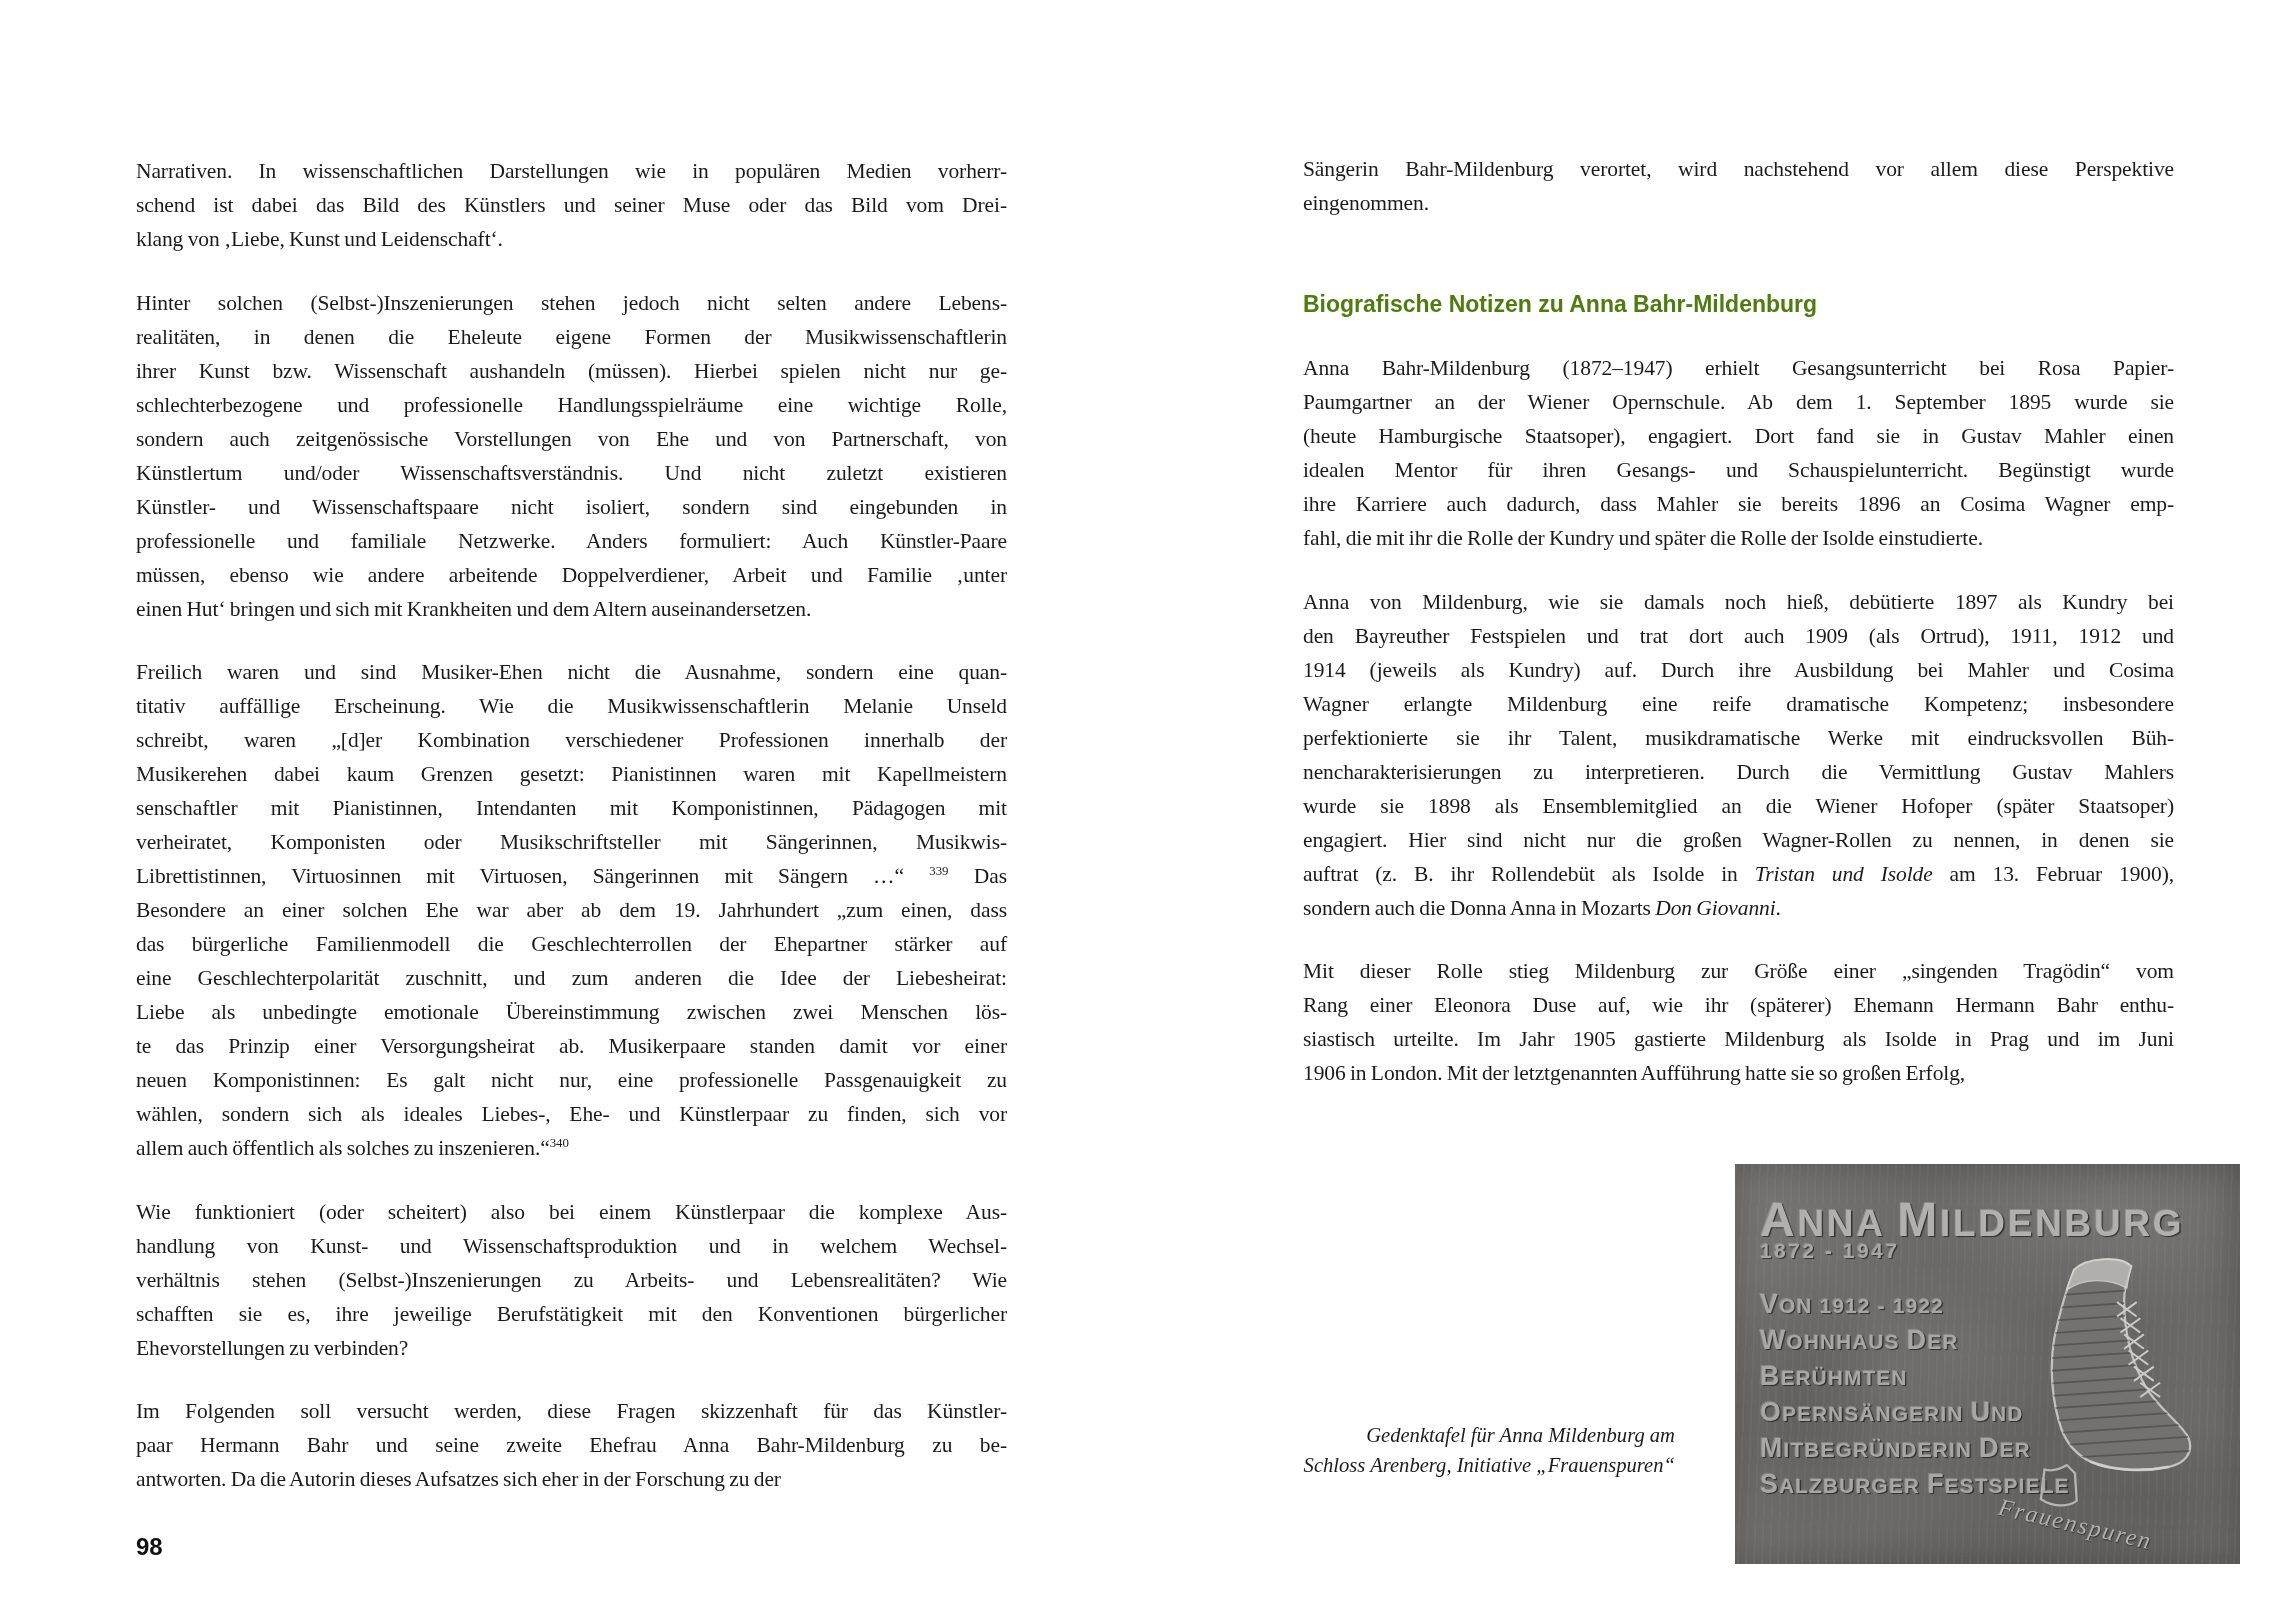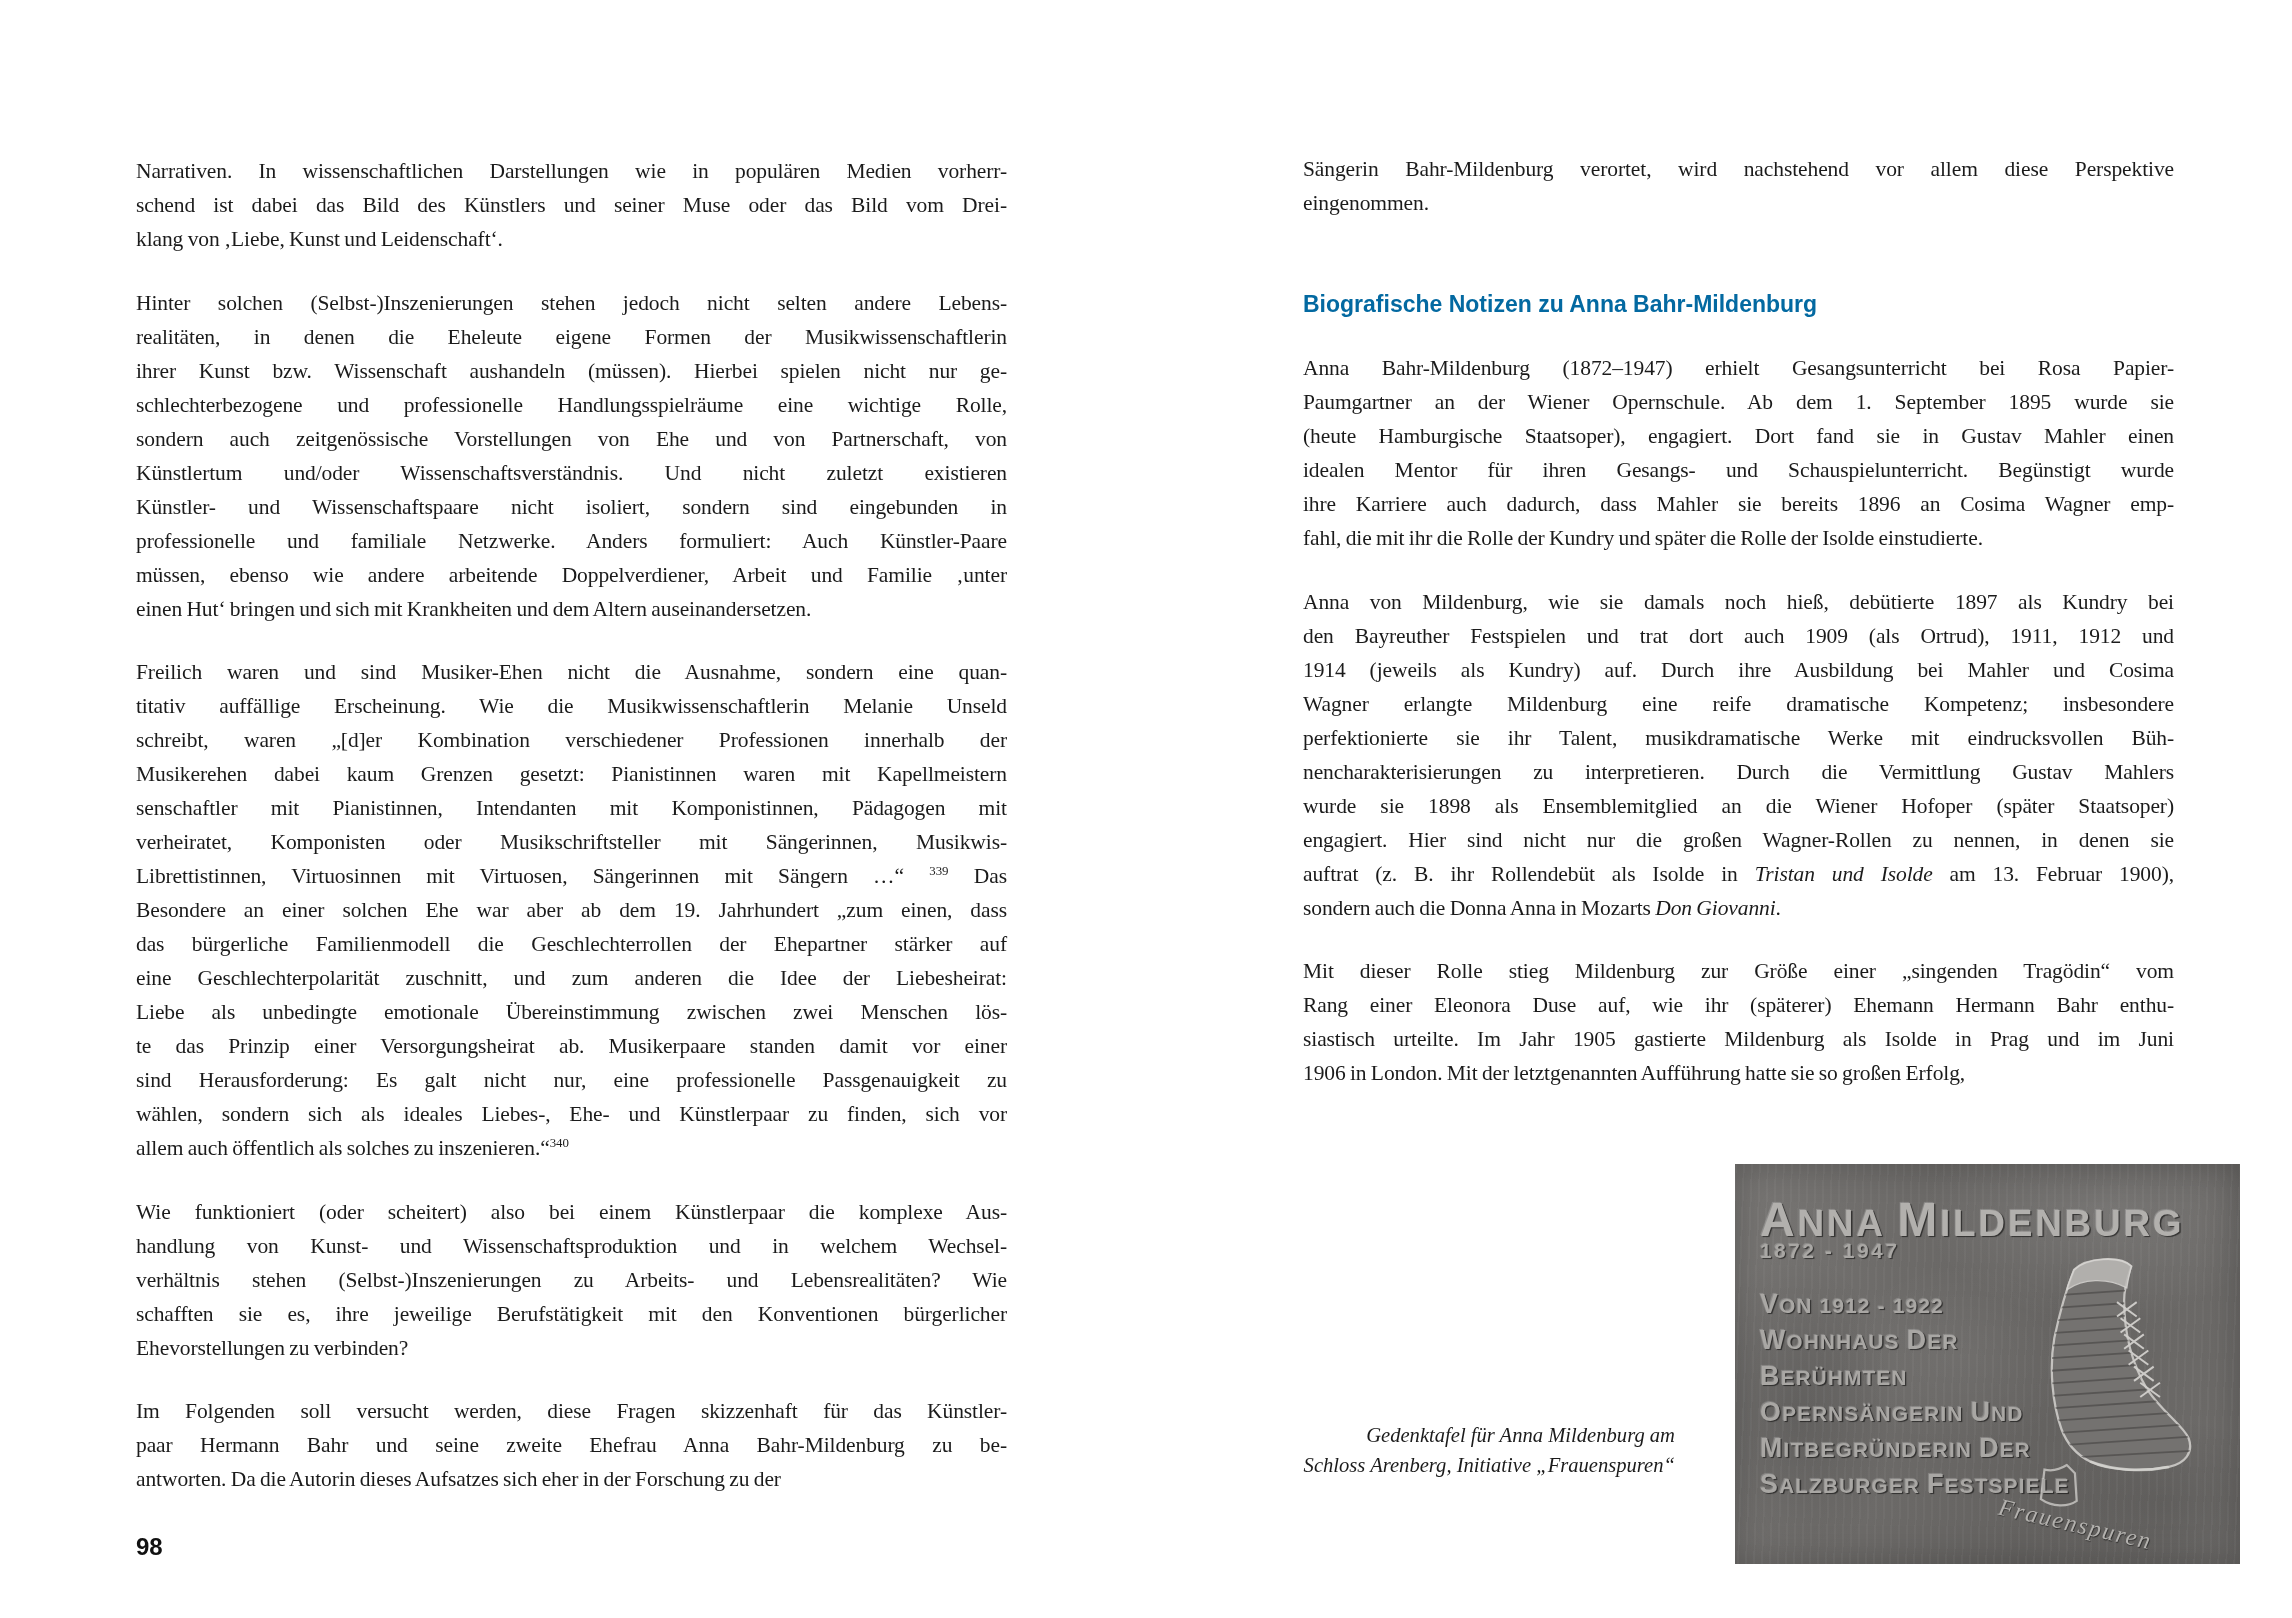--- a/index.html
+++ b/index.html
@@ -7,21 +7,21 @@
           font-family:"Liberation Serif","DejaVu Serif",serif;color:#1b1b1b;}
   .page-col{position:absolute;width:871px;}
   .page-col.left{left:136px;top:154px;}
   .page-col.right{left:1303px;top:152px;}
   .para{margin:0 0 29.6px 0;font-size:21.5px;line-height:34px;letter-spacing:-0.1px;word-spacing:-0.9px;}
   .bl{text-align:justify;text-align-last:justify;white-space:normal;}
   .bl.last{text-align-last:left;}
   .bl sup{font-size:0.6em;line-height:0;vertical-align:super;letter-spacing:0;}
   .bl i{font-style:italic;}
   .subhead{font-family:"Liberation Sans","DejaVu Sans",sans-serif;font-weight:bold;
-           font-size:23px;line-height:34px;margin:67px 0 30px 0;color:#0369a1;}
+           font-size:23px;line-height:34px;margin:67px 0 30px 0;color:#4d7c0f;}
   .pagenum{position:absolute;left:136px;top:1533px;font-family:"Liberation Sans","DejaVu Sans",sans-serif;
            font-weight:bold;font-size:24px;color:#111;}
   
   .caption{position:absolute;left:1254px;top:1420px;width:421px;text-align:right;
            font-style:italic;font-size:20.6px;line-height:30px;color:#1b1b1b;}
   .photo{position:absolute;left:1735px;top:1164px;width:505px;height:400px;overflow:hidden;
          background:
            radial-gradient(ellipse 269px 170px at 72% 12%, rgba(255,255,255,0.12), transparent 65%),
            radial-gradient(ellipse 161px 269px at 12% 62%, rgba(0,0,0,0.14), transparent 60%),
            radial-gradient(ellipse 215px 152px at 45% 48%, rgba(255,255,255,0.05), transparent 60%),
@@ -72,21 +72,21 @@
         <div class="bl">schreibt, waren „[d]er Kombination verschiedener Professionen innerhalb der</div>
         <div class="bl">Musikerehen dabei kaum Grenzen gesetzt: Pianistinnen waren mit Kapellmeistern</div>
         <div class="bl">senschaftler mit Pianistinnen, Intendanten mit Komponistinnen, Pädagogen mit</div>
         <div class="bl">verheiratet, Komponisten oder Musikschriftsteller mit Sängerinnen, Musikwis-</div>
         <div class="bl">Librettistinnen, Virtuosinnen mit Virtuosen, Sängerinnen mit Sängern …“ <sup>339</sup> Das</div>
         <div class="bl">Besondere an einer solchen Ehe war aber ab dem 19. Jahrhundert „zum einen, dass</div>
         <div class="bl">das bürgerliche Familienmodell die Geschlechterrollen der Ehepartner stärker auf</div>
         <div class="bl">eine Geschlechterpolarität zuschnitt, und zum anderen die Idee der Liebesheirat:</div>
         <div class="bl">Liebe als unbedingte emotionale Übereinstimmung zwischen zwei Menschen lös-</div>
         <div class="bl">te das Prinzip einer Versorgungsheirat ab. Musikerpaare standen damit vor einer</div>
-        <div class="bl">sind Herausforderung: Es galt nicht nur, eine professionelle Passgenauigkeit zu</div>
+        <div class="bl">neuen Komponistinnen: Es galt nicht nur, eine professionelle Passgenauigkeit zu</div>
         <div class="bl">wählen, sondern sich als ideales Liebes-, Ehe- und Künstlerpaar zu finden, sich vor</div>
         <div class="bl last">allem auch öffentlich als solches zu inszenieren.“<sup>340</sup></div>
       </div>
     <div class="para">
         <div class="bl">Wie funktioniert (oder scheitert) also bei einem Künstlerpaar die komplexe Aus-</div>
         <div class="bl">handlung von Kunst- und Wissenschaftsproduktion und in welchem Wechsel-</div>
         <div class="bl">verhältnis stehen (Selbst-)Inszenierungen zu Arbeits- und Lebensrealitäten? Wie</div>
         <div class="bl">schafften sie es, ihre jeweilige Berufstätigkeit mit den Konventionen bürgerlicher</div>
         <div class="bl last">Ehevorstellungen zu verbinden?</div>
       </div>

